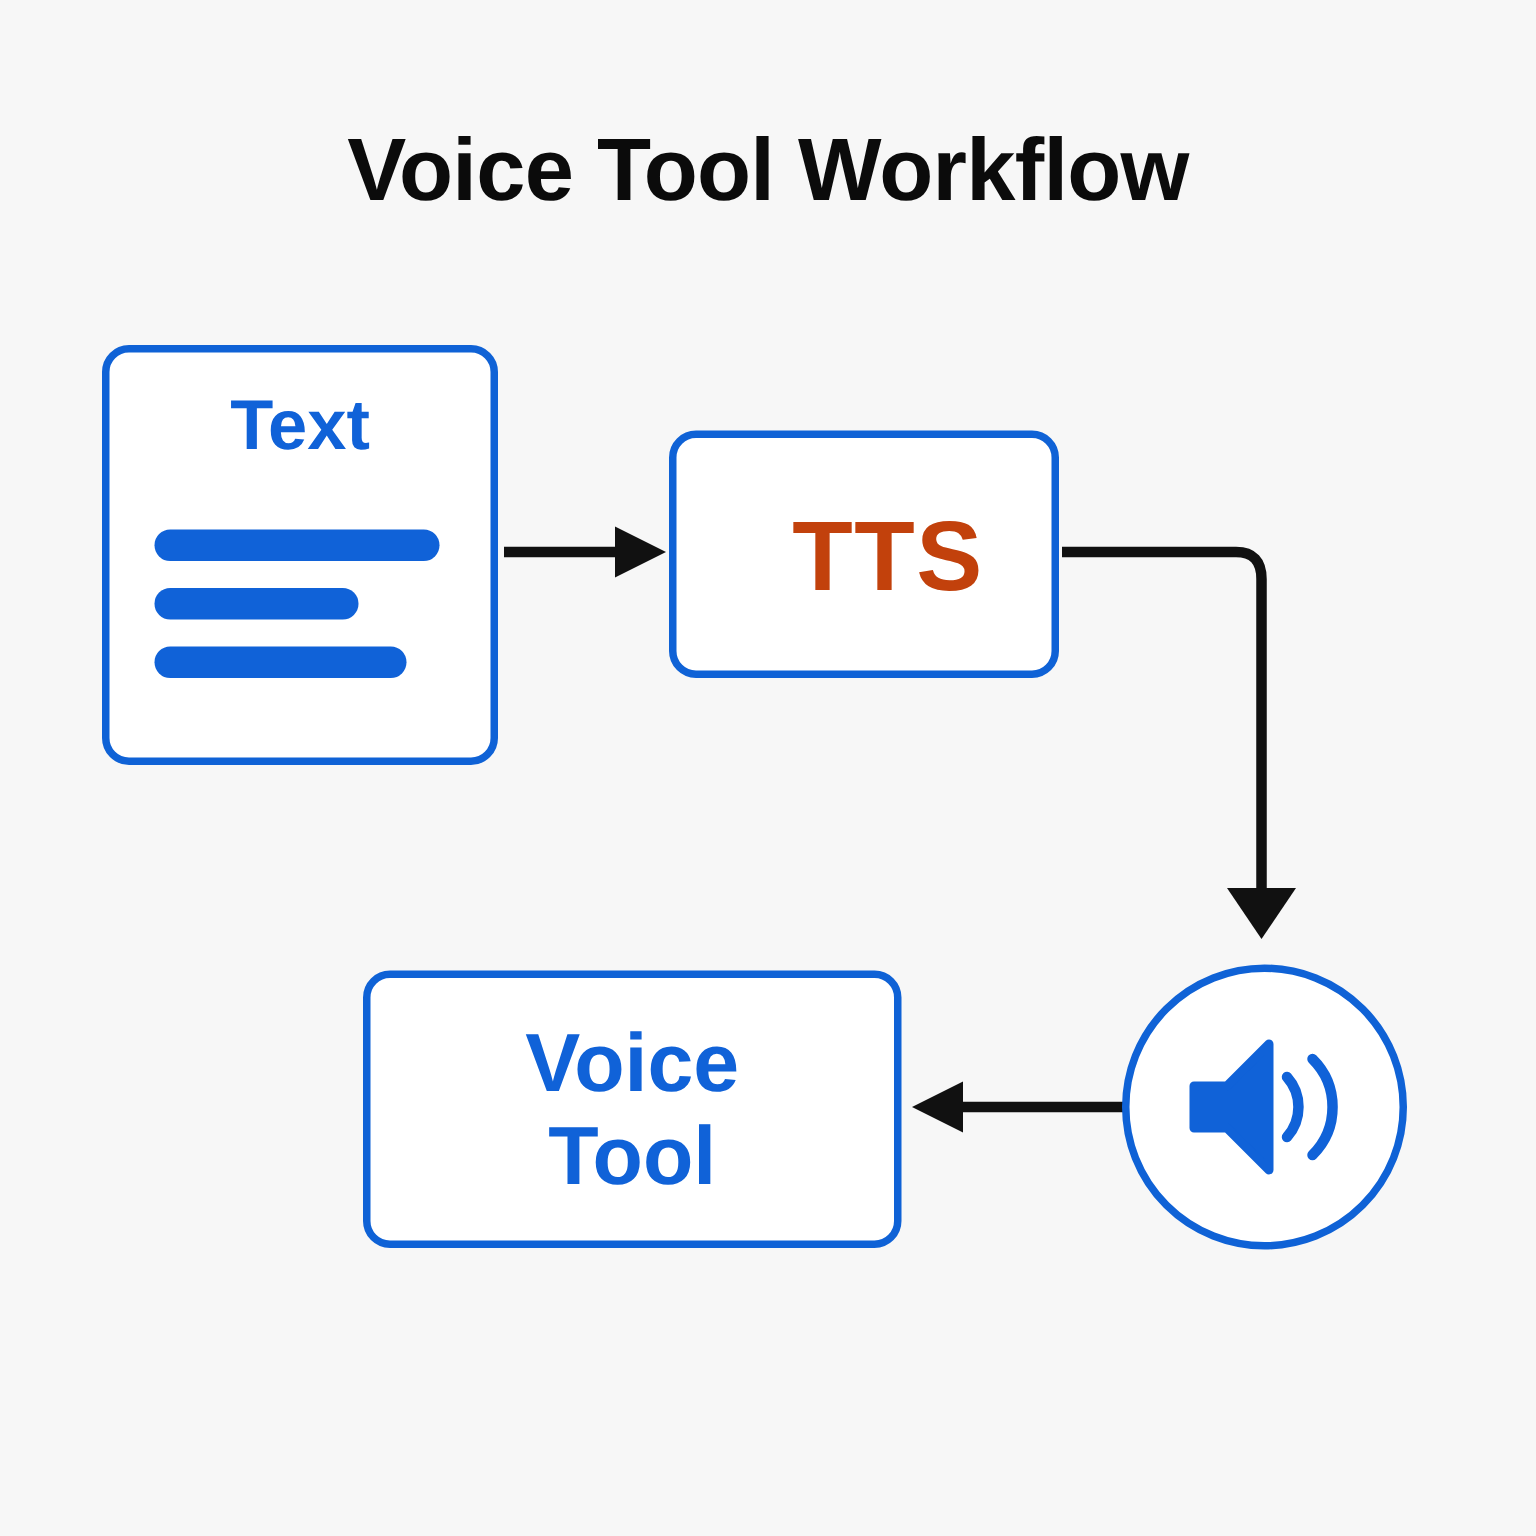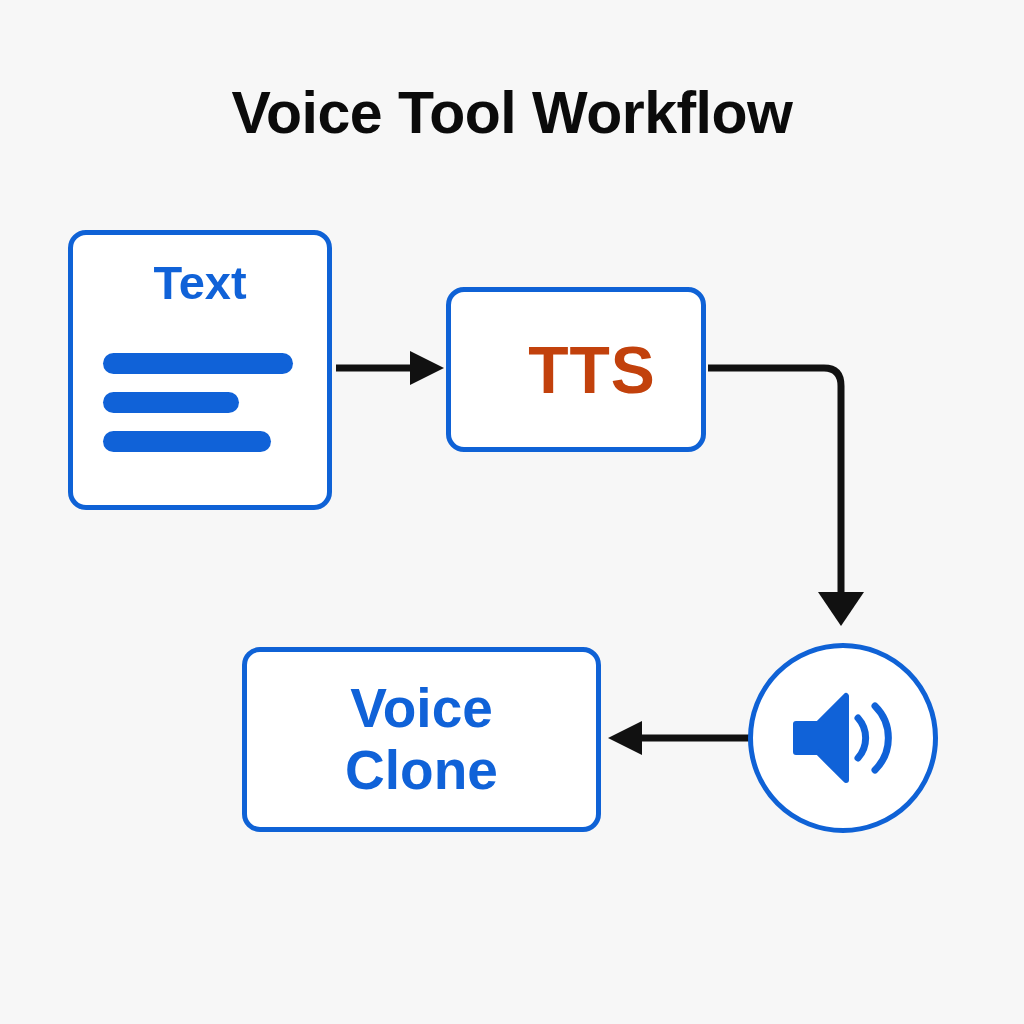--- a/index.html
+++ b/index.html
@@ -192,21 +192,21 @@
     </div>
   </div>
 
   <div class="node-box" id="node-tts">
     <div id="node-tts-label">TTS</div>
   </div>
 
   <div class="node-box" id="node-voice-clone">
     <div id="node-voice-clone-label">
       <span>Voice</span>
-      <span>Clone</span>
+      <span>Tool</span>
     </div>
   </div>
 
   <div id="node-speaker">
     <svg id="speaker-icon" viewBox="0 0 110 100" xmlns="http://www.w3.org/2000/svg">
       <path d="M 8 36 L 30 36 L 58 8 L 58 92 L 30 64 L 8 64 Z" fill="#1062d8" stroke="#1062d8" stroke-width="6" stroke-linejoin="round"></path>
       <path d="M 70 30 A 30 30 0 0 1 70 70" fill="none" stroke="#1062d8" stroke-width="7" stroke-linecap="round"></path>
       <path d="M 87 18 A 45 45 0 0 1 87 82" fill="none" stroke="#1062d8" stroke-width="7" stroke-linecap="round"></path>
     </svg>
   </div>

